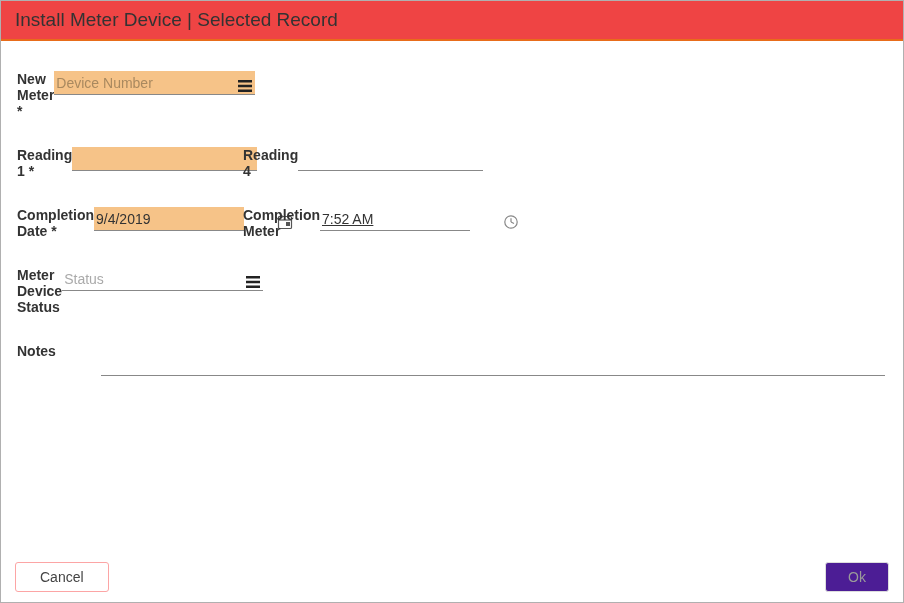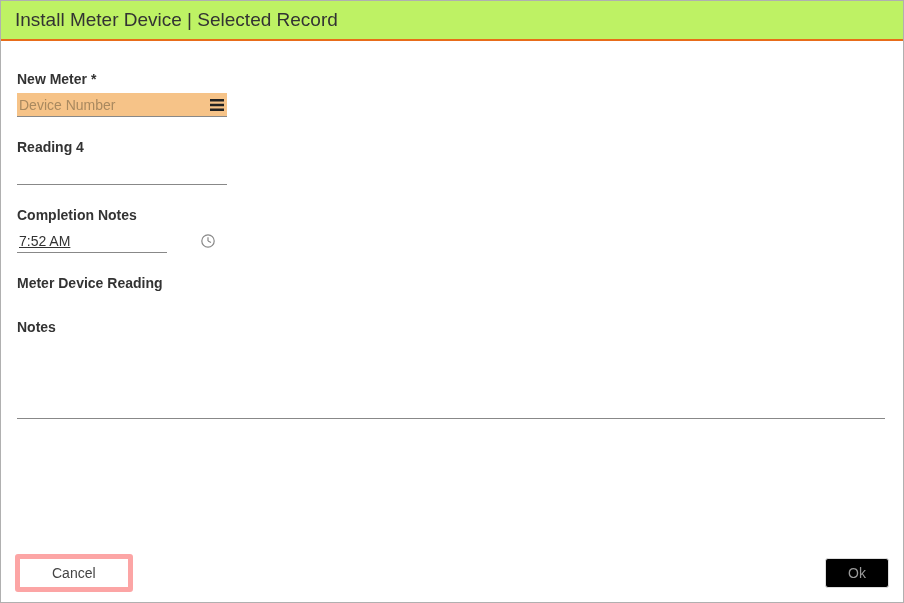--- a/index.html
+++ b/index.html
@@ -10,41 +10,41 @@
     background: #fff;
     color: #333;
   }
   .window {
     width: 904px; height: 603px;
     border: 1px solid #b0b0b0;
     display: flex; flex-direction: column;
     position: relative;
   }
   .titlebar {
-    background: #bef264;
+    background: #ef4444;
     border-bottom: 2px solid #e86c1a;
     padding: 8px 14px;
     font-size: 19px;
     color: #333;
   }
   .content {
     flex: 1;
     padding: 30px 16px 0 16px;
     overflow: hidden;
   }
   .row { display: flex; gap: 16px; margin-bottom: 22px; }
-  .field { display: flex; flex-direction: column; }
+  .field { display: flex; flex-direction: row; }
   .label {
     font-size: 14px;
     font-weight: 600;
     color: #333;
     margin-bottom: 6px;
   }
   .input-wrap {
-    display: flex; align-items: center;
+    display: flex; align-items: flex-end;
     border-bottom: 1px solid #888;
     height: 24px;
     padding: 0 2px;
   }
   .input-wrap.required { background: #f6c388; }
   .input-wrap input {
     flex: 1;
     border: none; outline: none;
     background: transparent;
     font-size: 14px;
@@ -69,30 +69,30 @@
     border: none; border-bottom: 1px solid #888;
     outline: none; width: 100%; font-size: 14px;
     background: transparent; padding: 4px 0 6px 0; margin-top: 6px;
   }
   .footer {
     position: absolute; left: 0; right: 0; bottom: 0;
     padding: 10px 14px;
     display: flex; justify-content: space-between; align-items: center;
   }
   .btn {
-    border: 5px solid #fca5a5;
+    border: 1px solid #fca5a5;
     background: #fff;
     border-radius: 3px;
-    padding: 6px 32px;
+    padding: 6px 24px;
     font-size: 14px;
     color: #444;
     cursor: pointer;
   }
   .btn-ok {
-    background: #000000;
+    background: #4c1d95;
     color: #9a9a9a;
     border: 1px solid #ddd;
     padding: 6px 22px;
     cursor: default;
   }
 </style>
 </head>
 <body>
 
 <div class="window">
@@ -113,46 +113,77 @@
                 <rect x="1" y="6.75" width="14" height="2.5" fill="#222"></rect>
                 <rect x="1" y="11.5" width="14" height="2.5" fill="#222"></rect>
               </svg>
           </span>
         </div>
       </div>
     </div>
 
     <div class="row">
       <div class="field w-210">
+        <span class="label">Reading 1 *</span>
+        <div class="input-wrap required">
+          <input type="text" style="">
+        </div>
+      </div>
+      <div class="field w-210">
         <span class="label">Reading 4</span>
         <div class="input-wrap plain">
           <input type="text" style="">
         </div>
       </div>
     </div>
 
     <div class="row">
+      <div class="field w-150" style="width:210px;">
+        <span class="label">Completion Date *</span>
+        <div class="input-wrap required" style="width:150px;">
+          <input type="text" value="9/4/2019" style="">
+          <span class="icon-btn">
+            <svg viewBox="0 0 16 16">
+                <rect x="1.5" y="2.5" width="13" height="12" rx="1" fill="none" stroke="#555" stroke-width="1.2"></rect>
+                <line x1="1.5" y1="6" x2="14.5" y2="6" stroke="#555" stroke-width="1.2"></line>
+                <rect x="4" y="1" width="1.5" height="3" fill="#555"></rect>
+                <rect x="10.5" y="1" width="1.5" height="3" fill="#555"></rect>
+                <rect x="9" y="8" width="4" height="4" fill="#555"></rect>
+              </svg>
+          </span>
+        </div>
+      </div>
       <div class="field w-150">
-        <span class="label">Completion Notes</span>
+        <span class="label">Completion Meter</span>
         <div class="input-wrap plain" style="width:150px;text-decoration:underline;">
           <input type="text" value="7:52 AM" style="">
           <span class="icon-btn">
             <svg viewBox="0 0 16 16">
                 <circle cx="8" cy="8" r="6.2" fill="none" stroke="#888" stroke-width="1.2"></circle>
                 <line x1="8" y1="8" x2="8" y2="4.2" stroke="#888" stroke-width="1.2"></line>
                 <line x1="8" y1="8" x2="11" y2="9.5" stroke="#888" stroke-width="1.2"></line>
               </svg>
           </span>
         </div>
       </div>
     </div>
 
     <div class="row">
       <div class="field w-210">
-        <span class="label">Meter Device Reading</span>
+        <span class="label">Meter Device Status</span>
+        <div class="input-wrap plain">
+          <input type="text" placeholder="Status" style="">
+          <span class="icon-btn">
+            <svg viewBox="0 0 16 16">
+                <rect x="1" y="2" width="14" height="2.5" fill="#222"></rect>
+                <rect x="1" y="6.75" width="14" height="2.5" fill="#222"></rect>
+                <rect x="1" y="11.5" width="14" height="2.5" fill="#222"></rect>
+              </svg>
+          </span>
+        </div>
       </div>
     </div>
 
     <div class="row">
       <div class="field notes-field">
         <span class="label">Notes</span>
         <input class="notes-input" type="text" style="">
       </div>
     </div>
 

